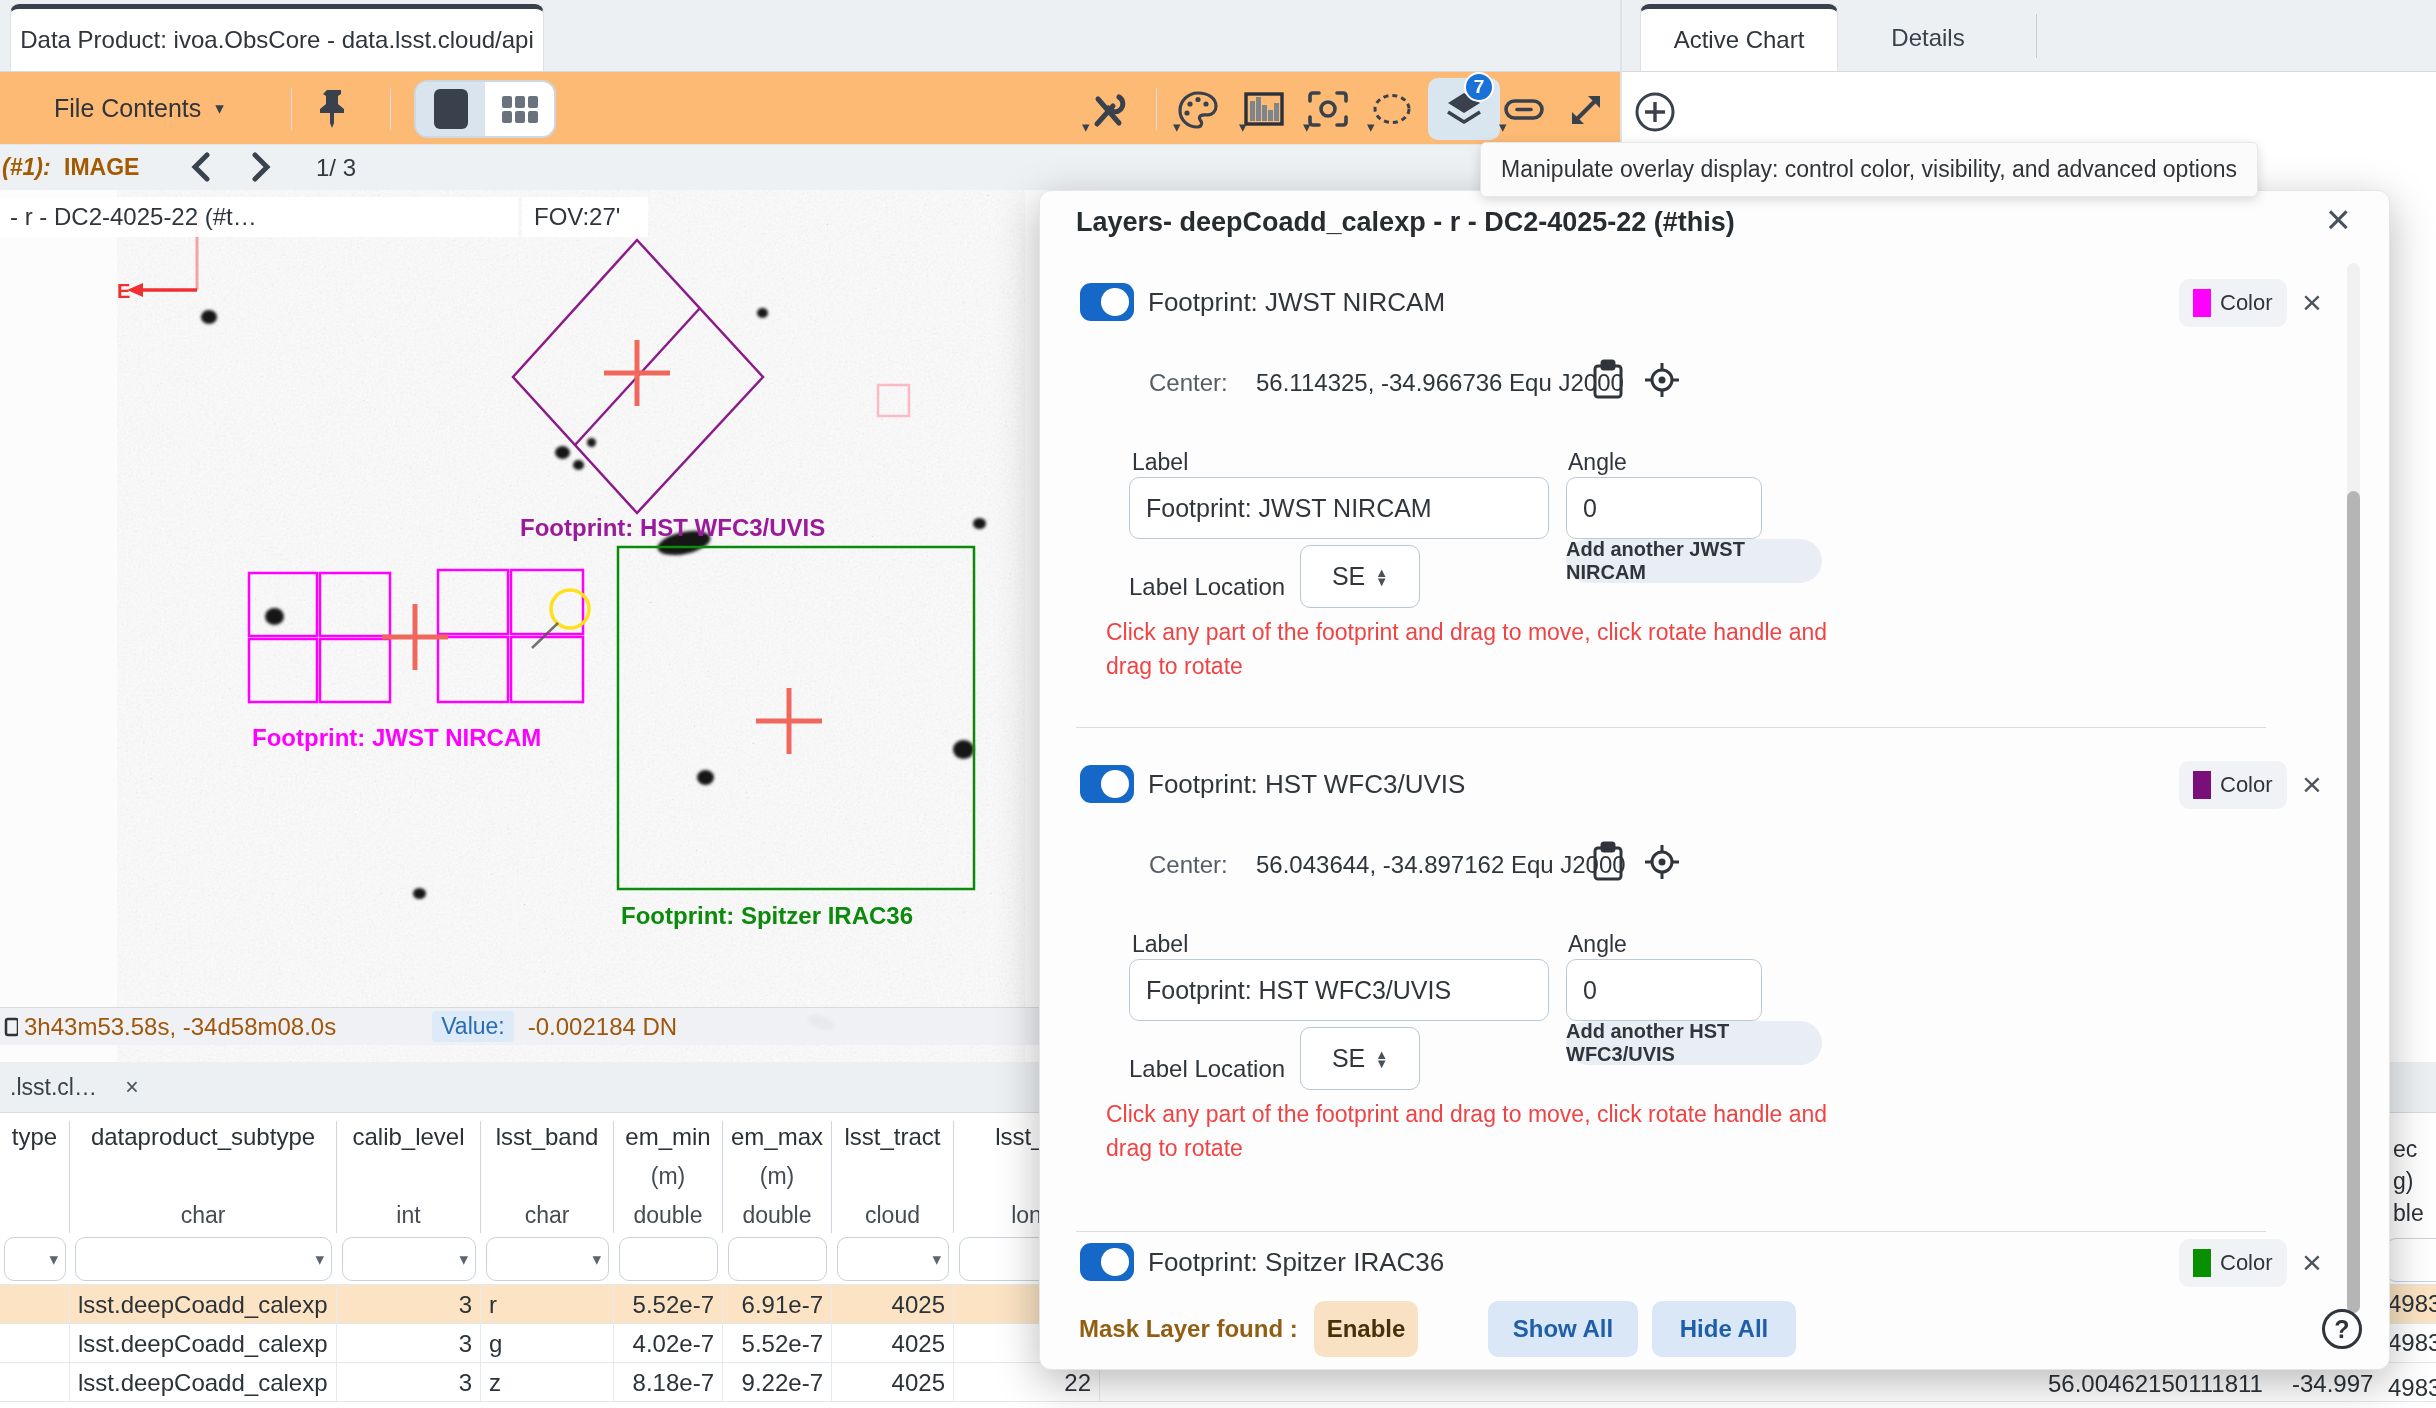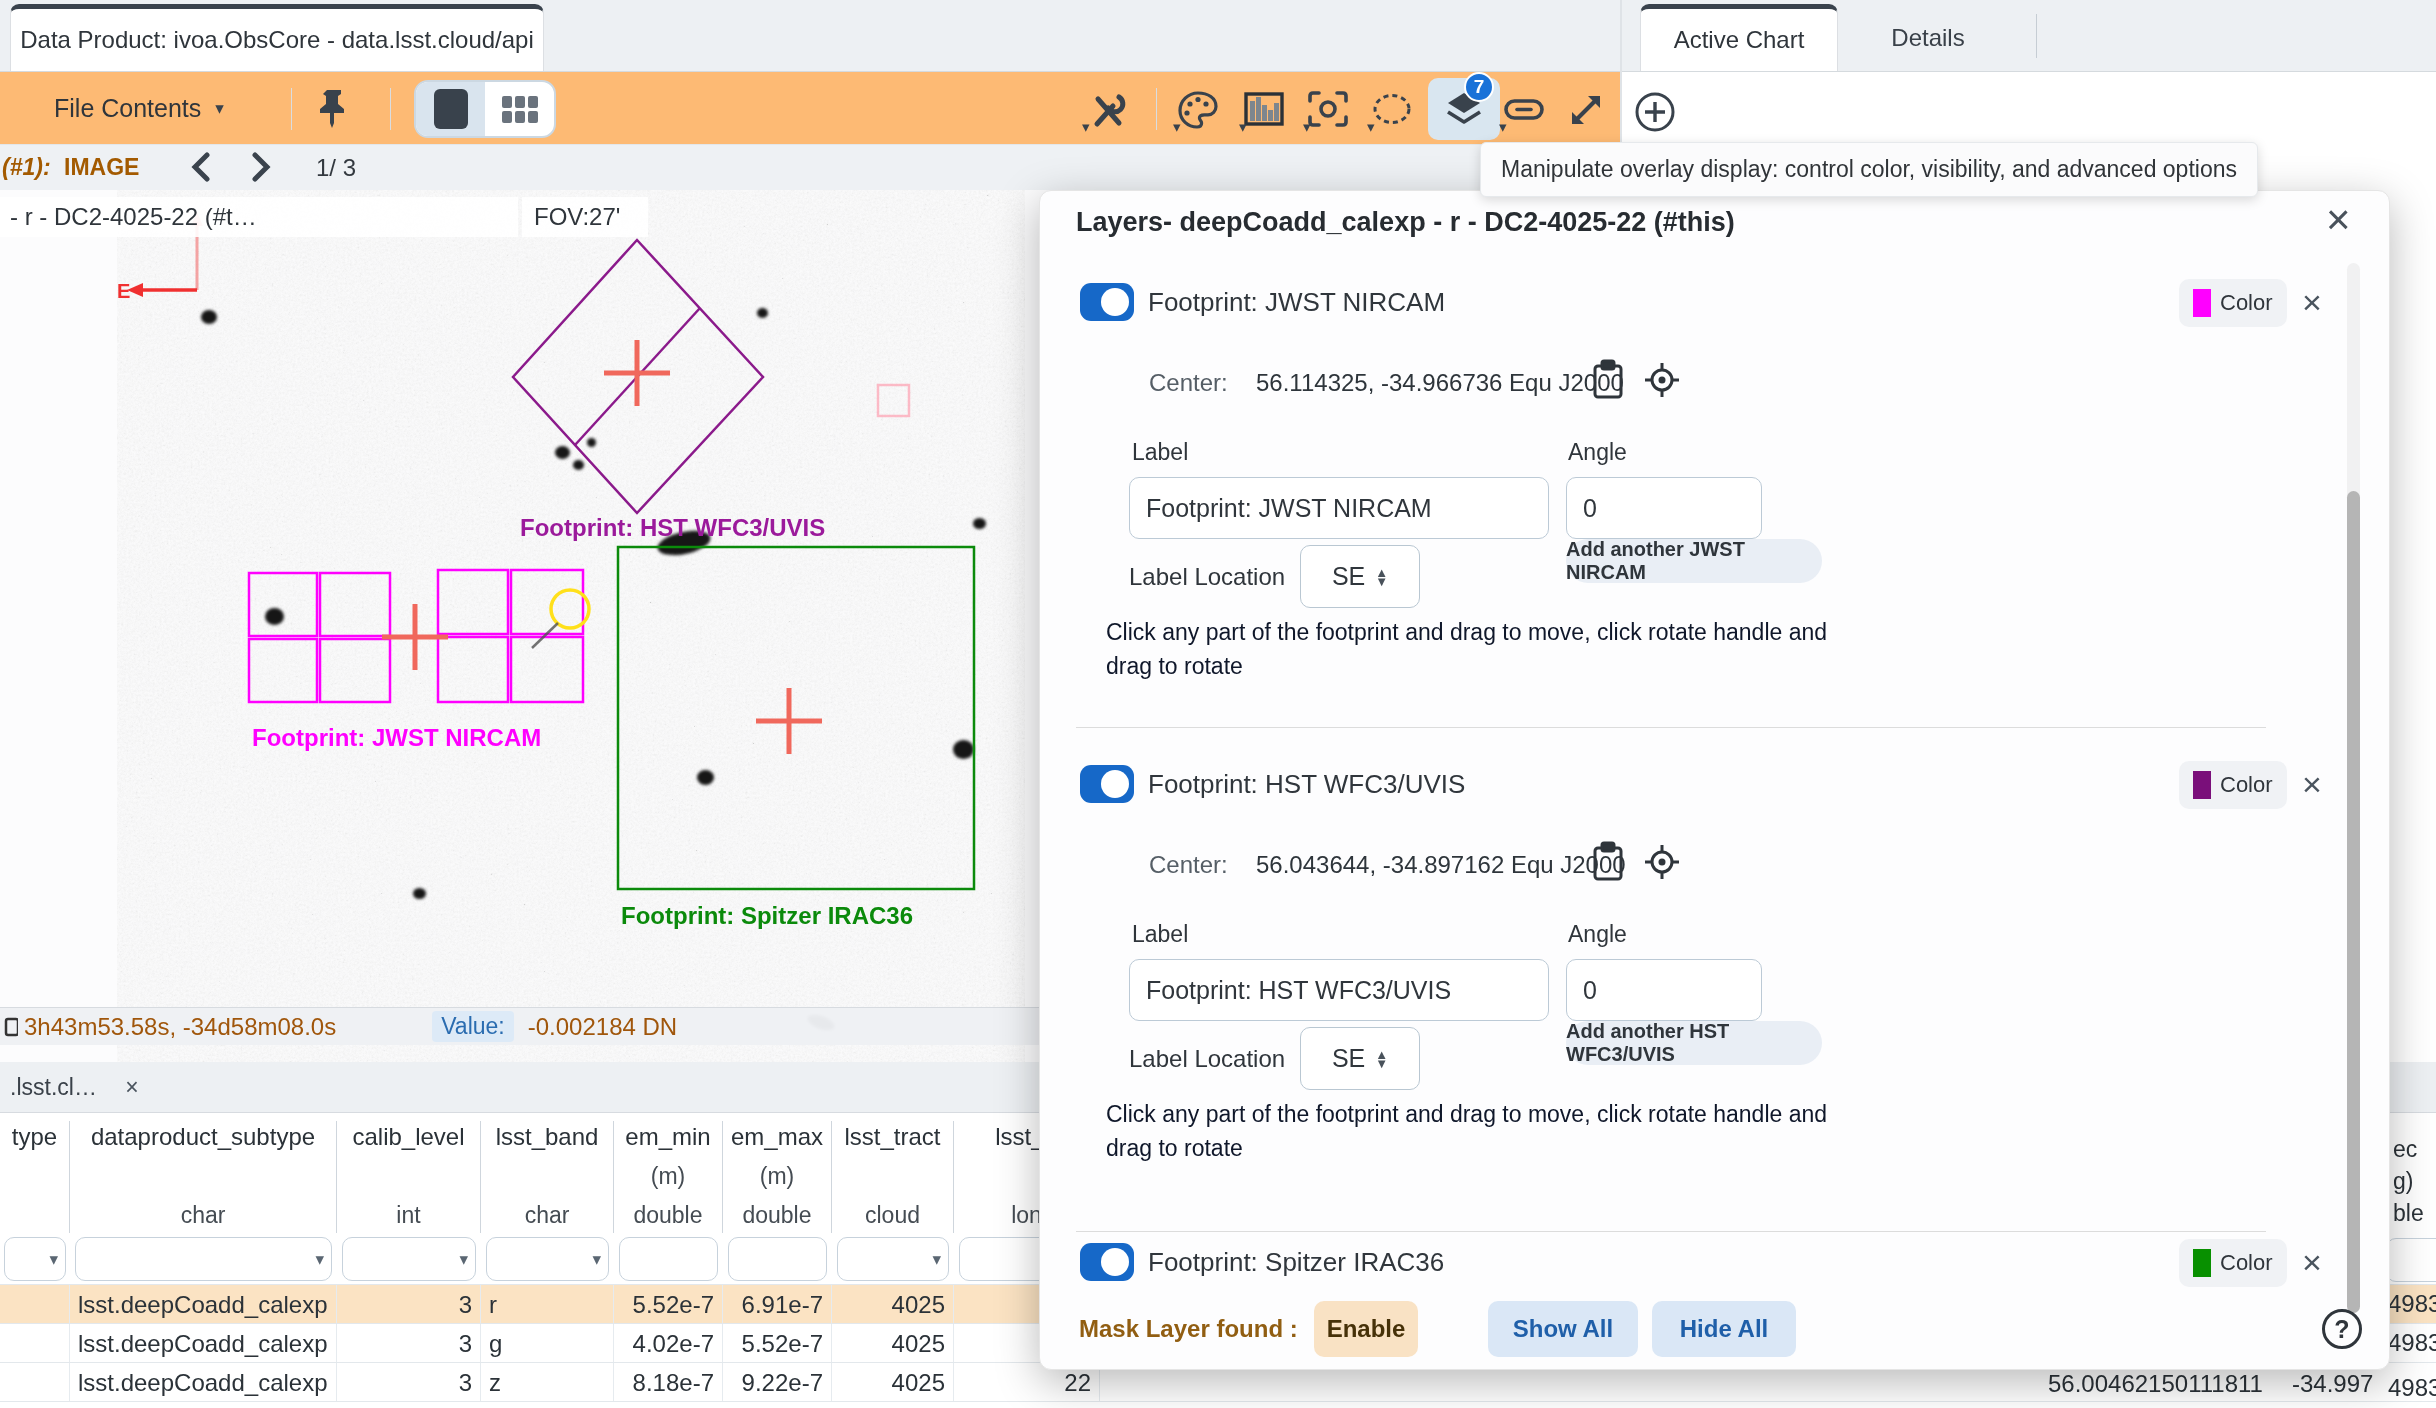--- a/index.html
+++ b/index.html
@@ -79,29 +79,29 @@
   .toggle { position:absolute; width:54px; height:38px; border-radius:11px; background:#1668c8; }
   .toggle::after { content:""; position:absolute; right:5px; top:5px; width:28px; height:28px; border-radius:50%; background:#fff; }
   .sec-title { position:absolute; font-size:26px; color:#30363c; }
   .color-chip { position:absolute; height:48px; padding:0 14px; background:#f0f2f5; border-radius:10px;
                 display:flex; align-items:center; gap:9px; }
   .swatch { width:18px; height:28px; }
   .color-lab { font-size:22px; color:#2f353b; }
   .sec-x { position:absolute; font-size:34px; font-weight:300; color:#4a545e; line-height:1; }
   .cn-label { position:absolute; font-size:24px; color:#555e66; }
   .cn-value { position:absolute; font-size:24px; color:#2e353b; }
-  .cap { position:absolute; font-size:23px; color:#2f353b; }
+  .cap { position:absolute; font-size:23px; color:#2f353b;margin-top:10px; }
   .dlg-input { position:absolute; border:1.5px solid #bccad6; border-radius:10px; background:#fff;
                font-size:25px; color:#30363c; padding:0 16px; font-family:inherit; }
   .select-box { position:absolute; border:1.5px solid #b9c7d2; border-radius:10px; background:#fff;
                 display:flex; align-items:center; justify-content:center; gap:10px; font-size:25px; color:#30363c; }
   .stepper { display:flex; flex-direction:column; line-height:9px; font-size:13px; color:#49525b; }
   .add-btn { position:absolute; background:#e9eef5; border-radius:22px; display:flex; align-items:center; justify-content:center;
              font-size:20px; font-weight:600; color:#2f353b; }
-  .help { position:absolute; font-size:23px; color:#0f172a; }
+  .help { position:absolute; font-size:23px; color:#ef4444; }
   .divider { position:absolute; height:1px; background:#dcdcdc; }
   .mask-lab { position:absolute; font-size:24px; font-weight:600; color:#915e12; }
   .btn { position:absolute; border-radius:10px; display:flex; align-items:center; justify-content:center;
          font-size:24px; font-weight:700; }
   .btn-enable { background:#f9e2c4; color:#463108; }
   .btn-blue { background:#dae7f6; color:#1f5fa9; }
   .qmark { position:absolute; width:40px; height:40px; border:3px solid #2f353b; border-radius:50%;
            display:flex; align-items:center; justify-content:center; font-size:25px; font-weight:bold; color:#2f353b; }
   .scroll-track { position:absolute; left:1307px; top:72px; width:13px; height:1050px; background:#f1f1f2; border-radius:7px; }
   .scroll-thumb { position:absolute; left:1307px; top:300px; width:13px; height:822px; background:#b5b5b5; border-radius:7px; }

